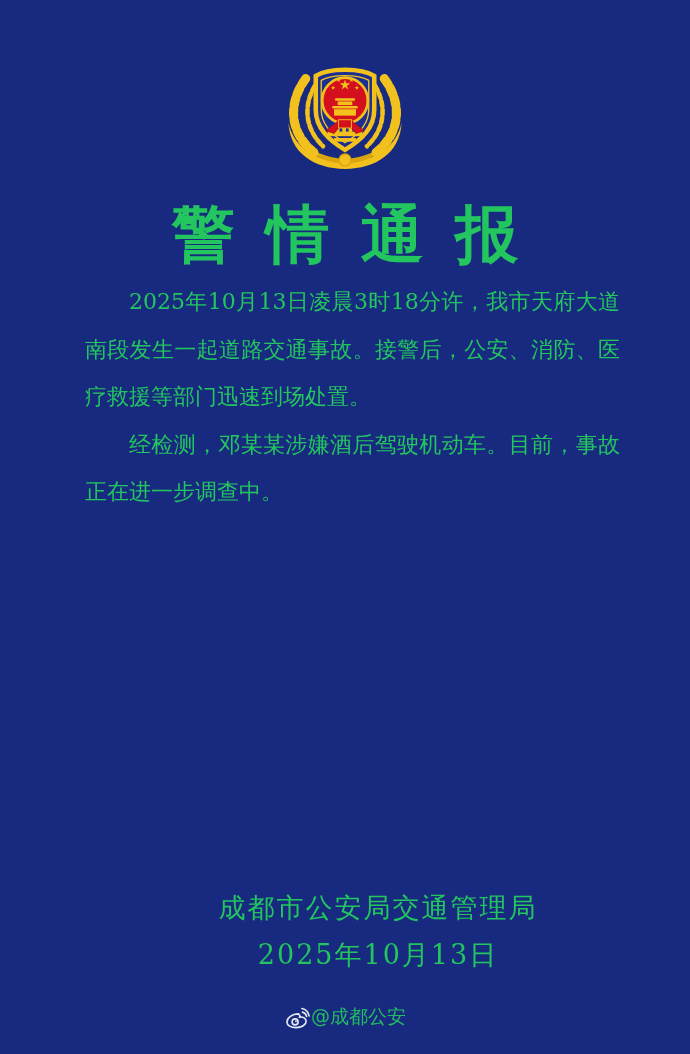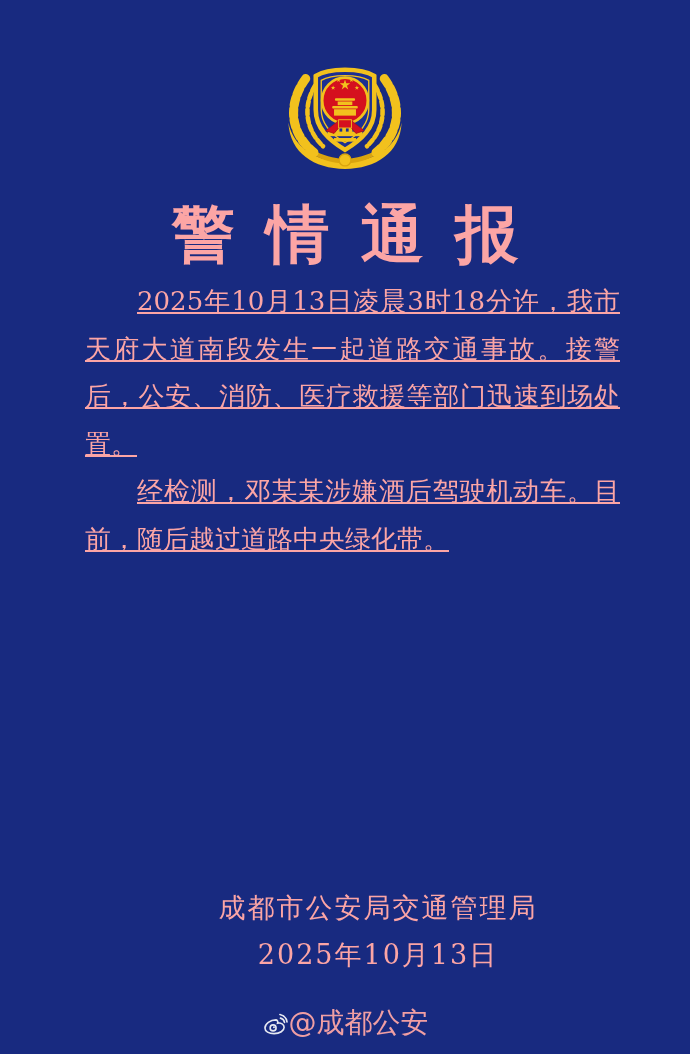--- a/index.html
+++ b/index.html
@@ -5,21 +5,21 @@
   html,body{margin:0;padding:0;}
   body{
     width:690px;height:1054px;
     font-family:"DejaVu Serif","Liberation Serif",serif;
     background:#fff;
   }
   .page{
     position:relative;
     width:690px;height:1054px;
     background:#182A80;
-    color:#fca5a5;
+    color:#22c55e;
     overflow:hidden;
   }
   .badge{
     position:absolute;
     top:64px;left:50%;
     transform:translateX(-50%);
     width:132px;height:106px;
   }
   .badge svg{display:block;width:100%;height:100%;}
   .title{
@@ -30,24 +30,23 @@
     font-weight:700;
     white-space:nowrap;
   }
   .title span{
     letter-spacing:.5em;
     margin-right:-.5em;
   }
   .notice{
     position:absolute;
     top:278px;left:85px;right:70px;
-    font-size:26px;
+    font-size:22px;
     line-height:47.6px;
     text-align:justify;
-    text-decoration:underline;
   }
   .notice p{
     margin:0;
     text-indent:2em;
   }
   .signature{
     position:absolute;
     top:884px;left:0;right:0;
     text-align:center;
     font-size:27px;
@@ -56,21 +55,21 @@
     letter-spacing:2px;
   }
   .watermark{
     position:absolute;
     top:1004px;left:0;right:0;
     display:flex;
     justify-content:center;
     align-items:center;
     gap:0;
     font-family:"DejaVu Sans","Liberation Sans",sans-serif;
-    font-size:28px;
+    font-size:19px;
     opacity:.95;
   }
   .watermark svg{display:block;width:27px;height:23px;}
 </style>
 </head>
 <body>
 
 <div class="page">
 
   <div class="badge">
@@ -125,21 +124,21 @@
       <circle cx="70" cy="105" r="6.5" fill="#F2C11D" stroke="#D9A40E" stroke-width="1.5"></circle>
     </svg>
   </div>
 
   <div class="title">
     <span>警情通报</span>
   </div>
 
   <div class="notice">
     <p>2025年10月13日凌晨3时18分许，我市天府大道南段发生一起道路交通事故。接警后，公安、消防、医疗救援等部门迅速到场处置。</p>
-    <p>经检测，邓某某涉嫌酒后驾驶机动车。目前，随后越过道路中央绿化带。</p>
+    <p>经检测，邓某某涉嫌酒后驾驶机动车。目前，事故正在进一步调查中。</p>
   </div>
 
   <div class="signature">
     <div>成都市公安局交通管理局</div>
     <div>2025年10月13日</div>
   </div>
 
   <div class="watermark">
     <span>
       <svg viewBox="0 0 28 24" xmlns="http://www.w3.org/2000/svg" aria-hidden="true">

